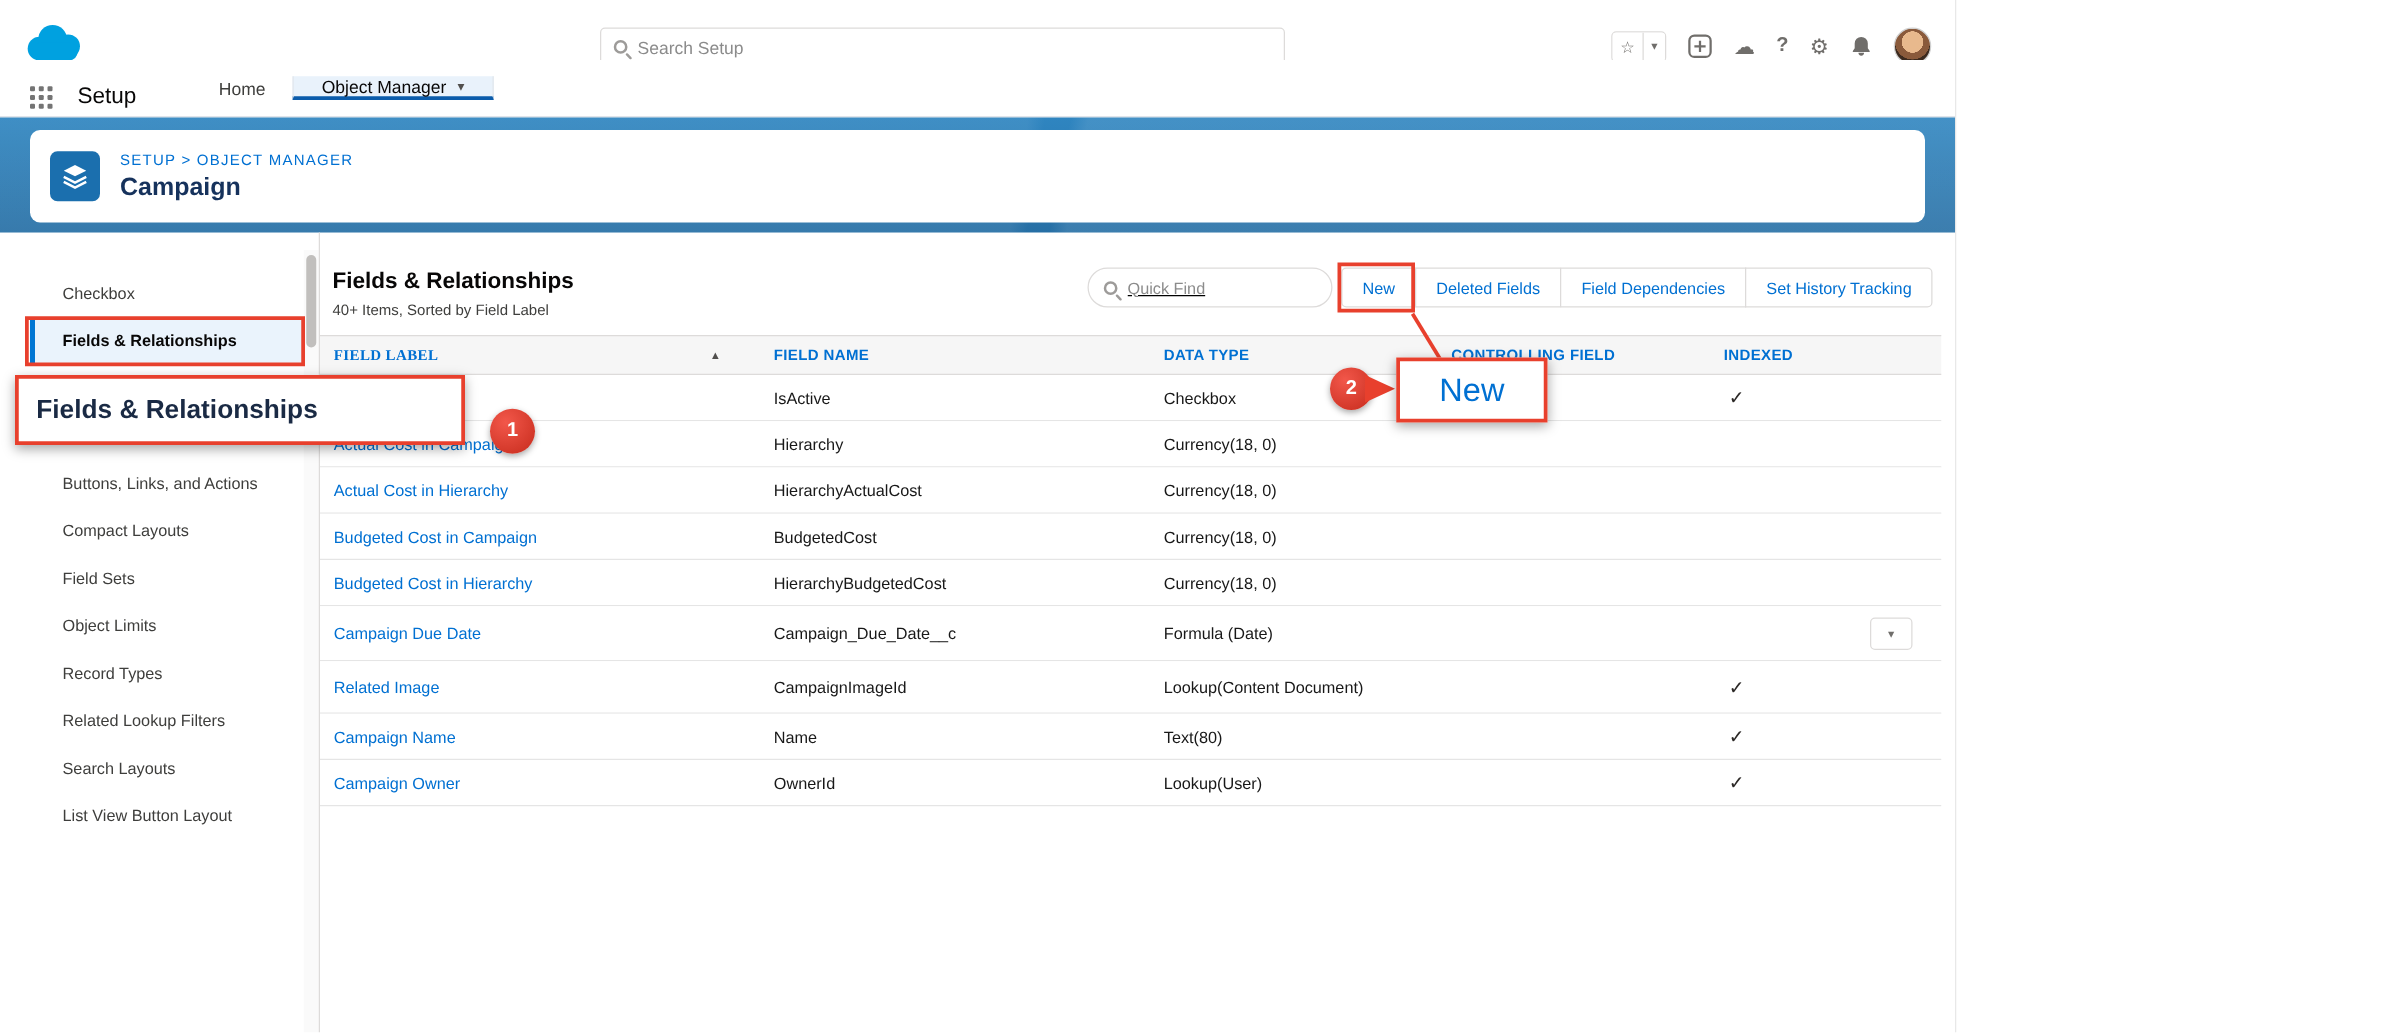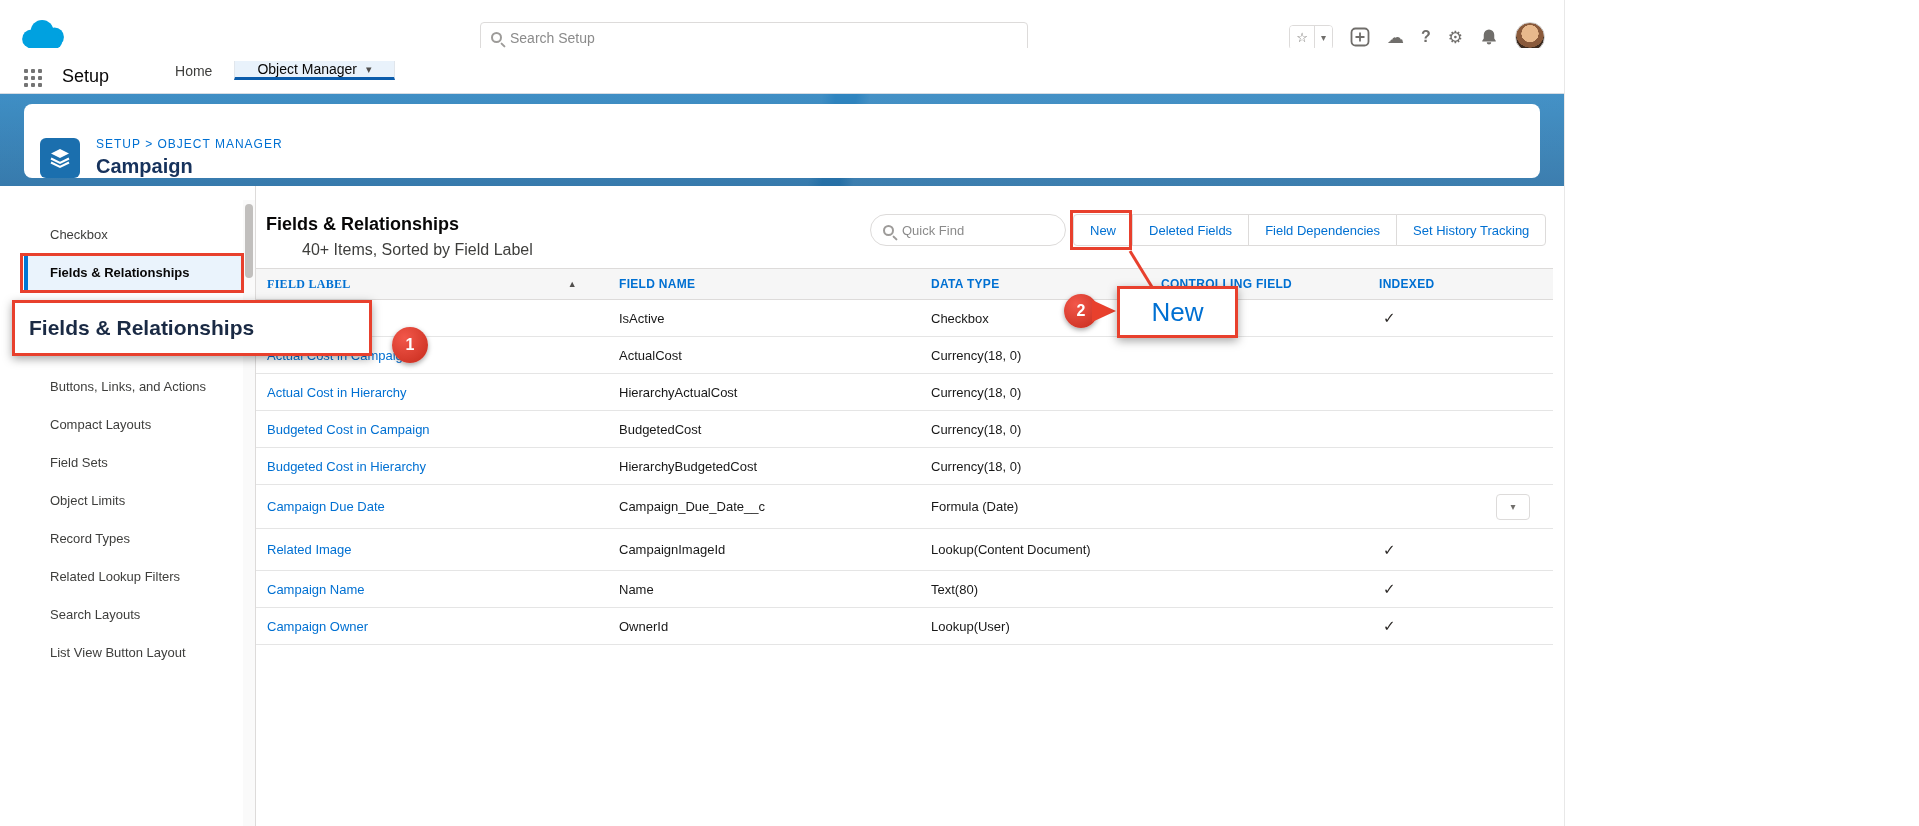--- a/index.html
+++ b/index.html
@@ -39,43 +39,43 @@
   .tab.sel { background:#e9f2fb; border-bottom:3px solid #0b5cab; border-left:1px solid #e1e6ec; border-right:1px solid #e1e6ec; color:#080707; }
   .tab .chev { font-size:11px; color:#514f4d; margin-left:9px; }
 
   
   .banner { position:absolute; left:0; top:94px; width:100%; height:92px;
     background:
       radial-gradient(circle at 88% 160%, rgba(255,255,255,.10) 0 38%, transparent 39%),
       radial-gradient(circle at 12% -60%, rgba(255,255,255,.08) 0 46%, transparent 47%),
       linear-gradient(180deg,#2f85c0,#266fa5); }
   .bcard { position:absolute; left:24px; right:24px; top:10px; height:74px; background:#fff;
-    border-radius:8px; display:flex; align-items:flex-end; padding:0 16px; }
+    border-radius:8px; display:flex; align-items:center; padding:0 16px; }
   .objicon { width:40px; height:40px; border-radius:6px; background:#1b6fae; display:flex;
     align-items:center; justify-content:center; margin-right:16px; flex:none; }
   .crumb { font-size:12px; letter-spacing:1px; color:#0070d2; cursor:pointer; }
   .ptitle { font-size:20px; font-weight:700; color:#16325c; margin-top:4px; }
 
   
   .sidebar { position:absolute; left:24px; top:200px; width:219px; list-style:none; padding-top:16px; }
   .sb-item { height:38px; line-height:38px; padding-left:22px; font-size:13px; color:#3e3e3c;
     cursor:pointer; border-left:4px solid transparent; white-space:nowrap; }
   .sb-item.sel { background:#eaf3fc; border-left:4px solid #0176d3; font-weight:700; color:#080707; }
   .sb-item.spacer { cursor:default; }
   .sb-track { position:absolute; left:243px; top:200px; width:12px; height:626px; background:#fafafa; }
   .sb-thumb { position:absolute; left:2px; top:4px; width:8px; height:74px; background:#c1bfbd; border-radius:4px; cursor:grab; }
   .vdivider { position:absolute; left:255px; top:186px; width:1px; height:640px; background:#dddbda; }
 
   
   .main { position:absolute; left:256px; top:186px; width:1297px; height:640px; }
   .ltitle { position:absolute; left:10px; top:28px; font-size:18px; font-weight:700; color:#080707; }
-  .lsub { position:absolute; left:10px; top:55px; font-size:16px; color:#3e3e3c;margin-left:36px; }
+  .lsub { position:absolute; left:10px; top:55px; font-size:12px; color:#3e3e3c; }
   .qf { position:absolute; left:614px; top:28px; width:196px; height:32px; border:1px solid #dddbda;
     border-radius:16px; background:#fff; display:flex; align-items:center; padding:0 12px; }
-  .qf input { border:none; outline:none; flex:1; font-size:13px; margin-left:8px; font-family:inherit; background:transparent; }
+  .qf input { border:none; outline:none; flex:1; font-size:13px; margin-left:8px; font-family:inherit; background:transparent;text-decoration:underline; }
   .btn-group { position:absolute; left:817px; top:28px; display:flex; }
   .sf-btn { height:32px; background:#fff; border:1px solid #dddbda; color:#0070d2; font-size:13px;
     font-family:inherit; padding:0 16px; cursor:pointer; margin-left:-1px; }
   .sf-btn:first-child { border-radius:4px 0 0 4px; margin-left:0; }
   .sf-btn:last-child { border-radius:0 4px 4px 0; }
 
   .table { position:absolute; left:0; top:82px; width:100%; }
   .thead, .trow { display:grid; grid-template-columns:352px 312px 230px 218px 1fr; padding-left:11px; }
   .thead { height:32px; background:#f6f6f6; border-top:1px solid #dddbda; border-bottom:1px solid #dddbda; align-items:center; }
   .th { font-size:12px; font-weight:700; color:#0070d2; letter-spacing:.3px; cursor:pointer; }
@@ -236,21 +236,21 @@
 
       <div class="trow">
         <div class="td"><a></a></div>
         <div class="td">IsActive</div>
         <div class="td">Checkbox</div>
         <div class="td"></div>
         <div class="td"><span class="check">✓</span></div>
       </div>
       <div class="trow">
         <div class="td"><a>Actual Cost in Campaign</a></div>
-        <div class="td">ActualCost</div>
+        <div class="td">Hierarchy</div>
         <div class="td">Currency(18, 0)</div>
         <div class="td"></div>
         <div class="td"><span class="check"></span></div>
       </div>
       <div class="trow">
         <div class="td"><a>Actual Cost in Hierarchy</a></div>
         <div class="td">HierarchyActualCost</div>
         <div class="td">Currency(18, 0)</div>
         <div class="td"></div>
         <div class="td"><span class="check"></span></div>

